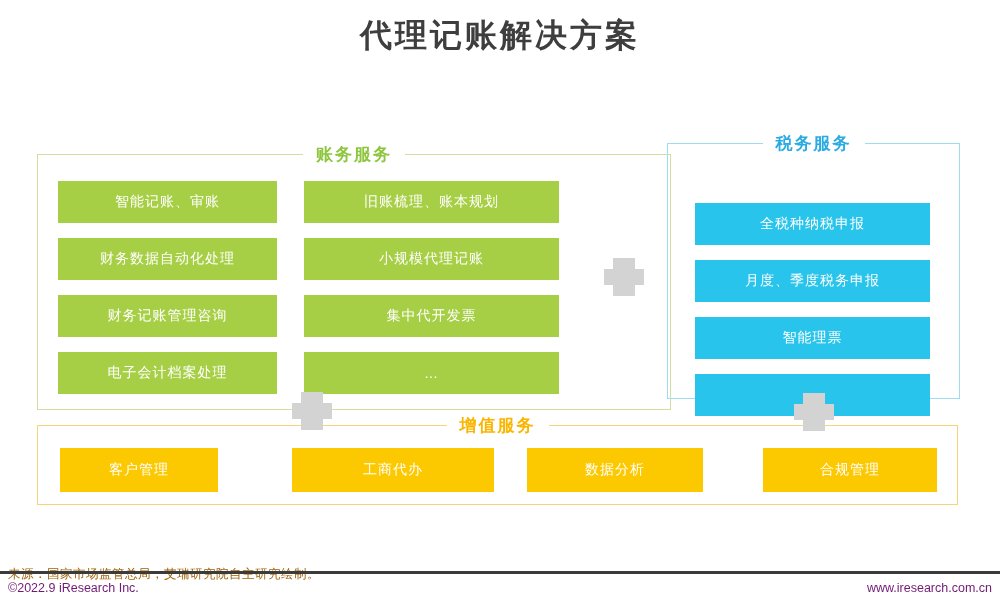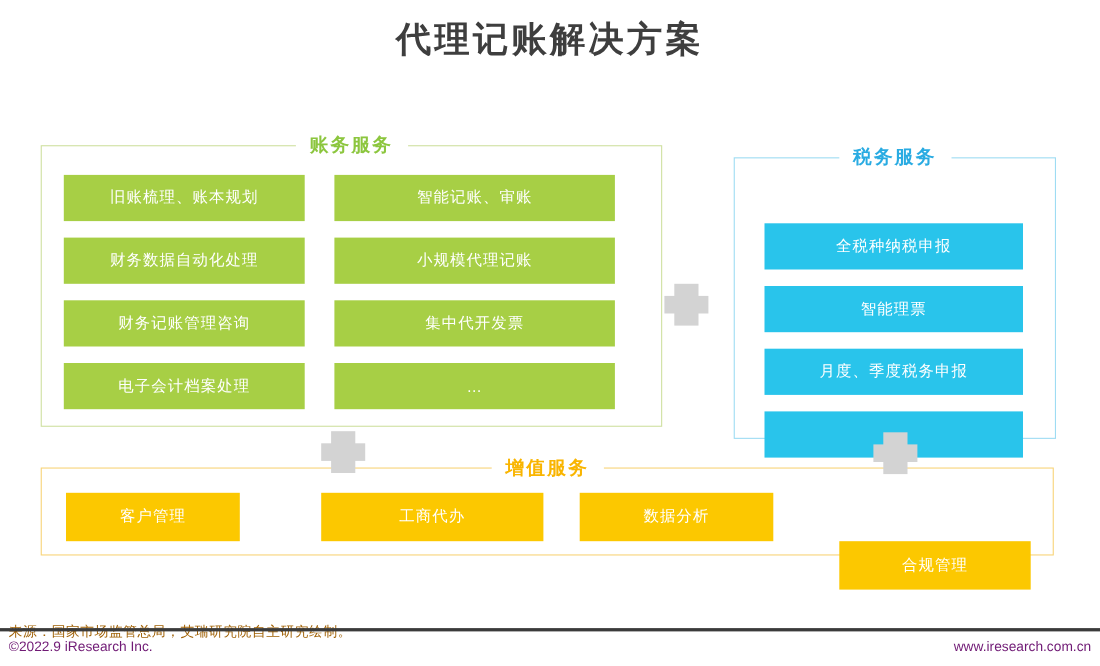--- a/index.html
+++ b/index.html
@@ -7,21 +7,21 @@
   body { font-family:"Liberation Sans","DejaVu Sans",sans-serif; }
   .page { position:relative; width:1000px; height:605px; background:#fff; overflow:hidden;padding-left:44px; }
 
   .main-title {
     position:absolute; top:14px; left:0; width:100%;
     text-align:center; font-size:32px; font-weight:bold;
     color:#3e3e3e; letter-spacing:3px;
   }
 
   .frame { position:absolute; border:1px solid #ccc; }
-  .frame-accounting { left:37px;  top:132px; width:565px; height:256px; border-color:var(--green-border,#cfe0a0); }
+  .frame-accounting { left:37px;  top:154px; width:634px; height:256px; border-color:var(--green-border,#cfe0a0); }
   .frame-tax        { left:667px; top:143px; width:293px; height:256px; border-color:var(--blue-border,#9edcf3); }
   .frame-value      { left:37px;  top:425px; width:921px; height:80px;  border-color:var(--yellow-border,#f8d478); }
 
   .legend {
     position:absolute; top:0; left:50%;
     transform:translate(-50%,-54%);
     background:#fff; padding:0 13px;
     font-size:17px; font-weight:bold; letter-spacing:2px;
     white-space:nowrap;
   }
@@ -43,21 +43,21 @@
   }
   .tax-list {
     position:absolute; left:27px; top:26px;
     display:flex; flex-direction:column; gap:15px;margin-top:33px;
   }
   .tax-list .box { width:235px; }
 
   .val-1 { left:22px;  width:158px; }
   .val-2 { left:254px; width:202px; }
   .val-3 { left:489px; width:176px; }
-  .val-4 { left:725px; width:174px;margin-top:44px; }
+  .val-4 { left:725px; width:174px; }
 
   .plus { position:absolute; width:40px; height:38px; }
   .plus::before {
     content:""; position:absolute; left:0; right:0; top:11px; height:16px;
     background:var(--connector,#d3d3d3);
   }
   .plus::after {
     content:""; position:absolute; top:0; bottom:0; left:9px; width:22px;
     background:var(--connector,#d3d3d3);
   }
@@ -83,37 +83,37 @@
 </head>
 <body>
 
 <div class="page">
 
   <div class="main-title">代理记账解决方案</div>
 
   <div class="frame frame-accounting">
     <div class="legend">账务服务</div>
     <div class="acc-grid">
+      <div class="box green">智能记账、审账</div>
       <div class="box green">旧账梳理、账本规划</div>
-      <div class="box green">智能记账、审账</div>
       <div class="box green">财务数据自动化处理</div>
       <div class="box green">小规模代理记账</div>
       <div class="box green">财务记账管理咨询</div>
       <div class="box green">集中代开发票</div>
       <div class="box green">电子会计档案处理</div>
       <div class="box green">…</div>
     </div>
   </div>
 
   <div class="frame frame-tax">
     <div class="legend">税务服务</div>
     <div class="tax-list">
       <div class="box blue">全税种纳税申报</div>
+      <div class="box blue">月度、季度税务申报</div>
       <div class="box blue">智能理票</div>
-      <div class="box blue">月度、季度税务申报</div>
       <div class="box blue">…</div>
     </div>
   </div>
 
   <div class="frame frame-value">
     <div class="legend">增值服务</div>
     <div class="box yellow val-1">客户管理</div>
     <div class="box yellow val-2">工商代办</div>
     <div class="box yellow val-3">数据分析</div>
     <div class="box yellow val-4">合规管理</div>

